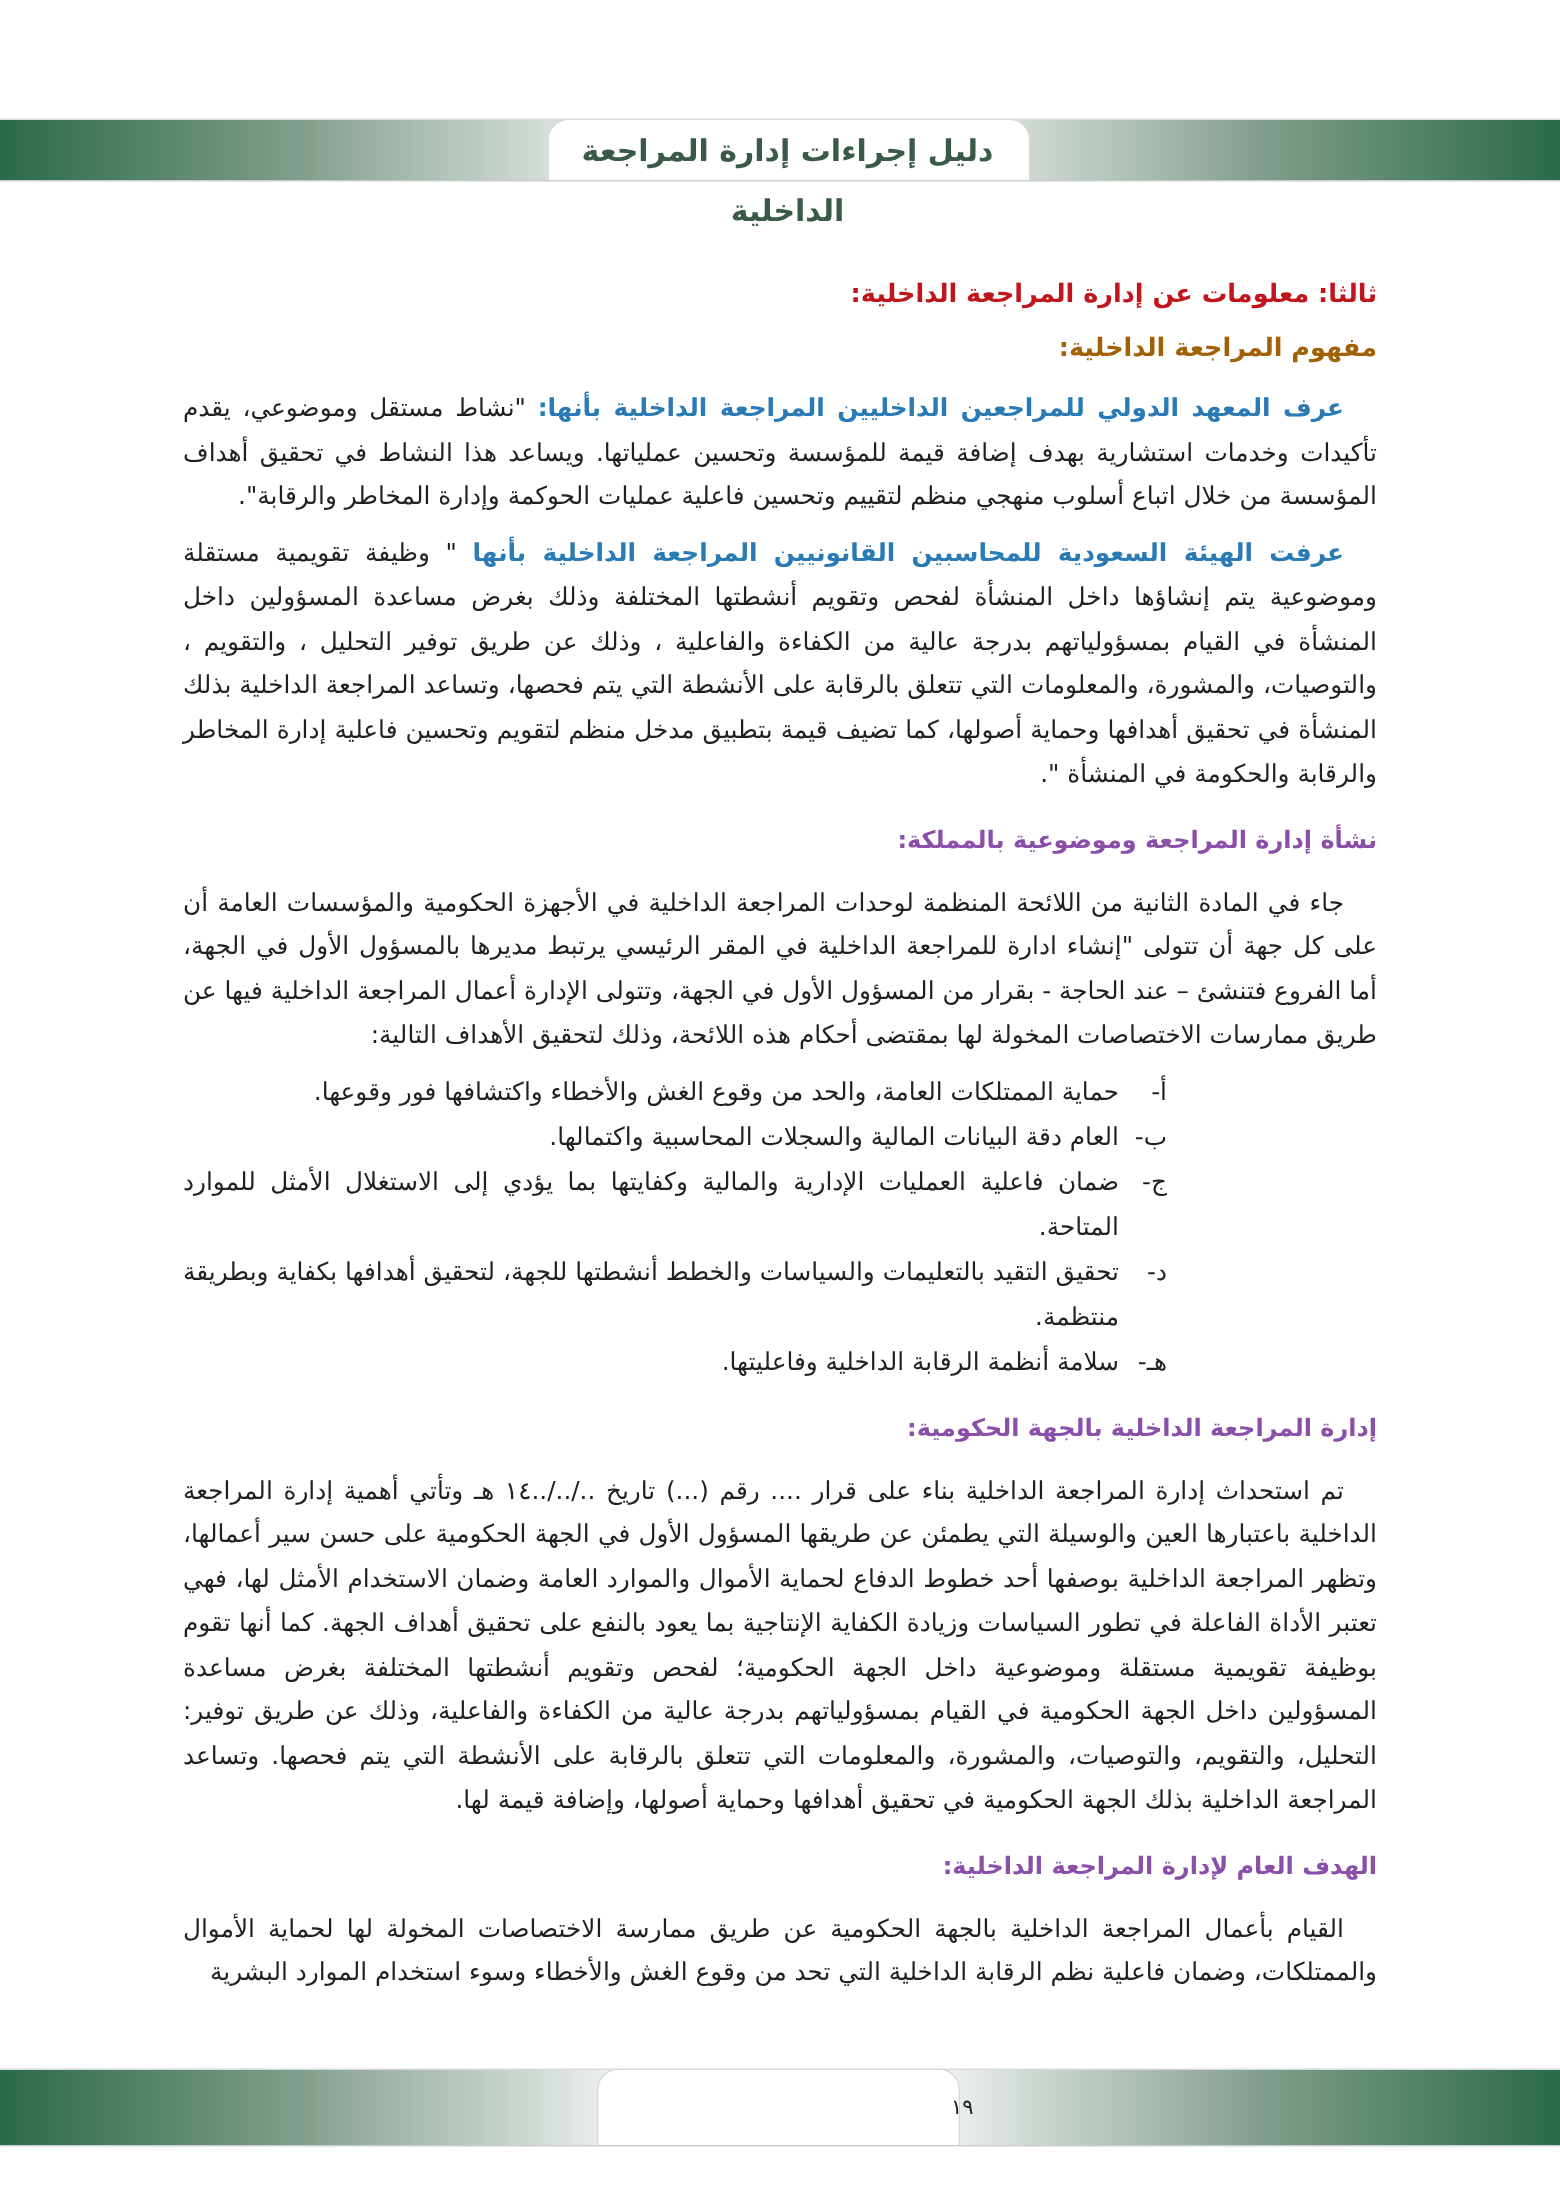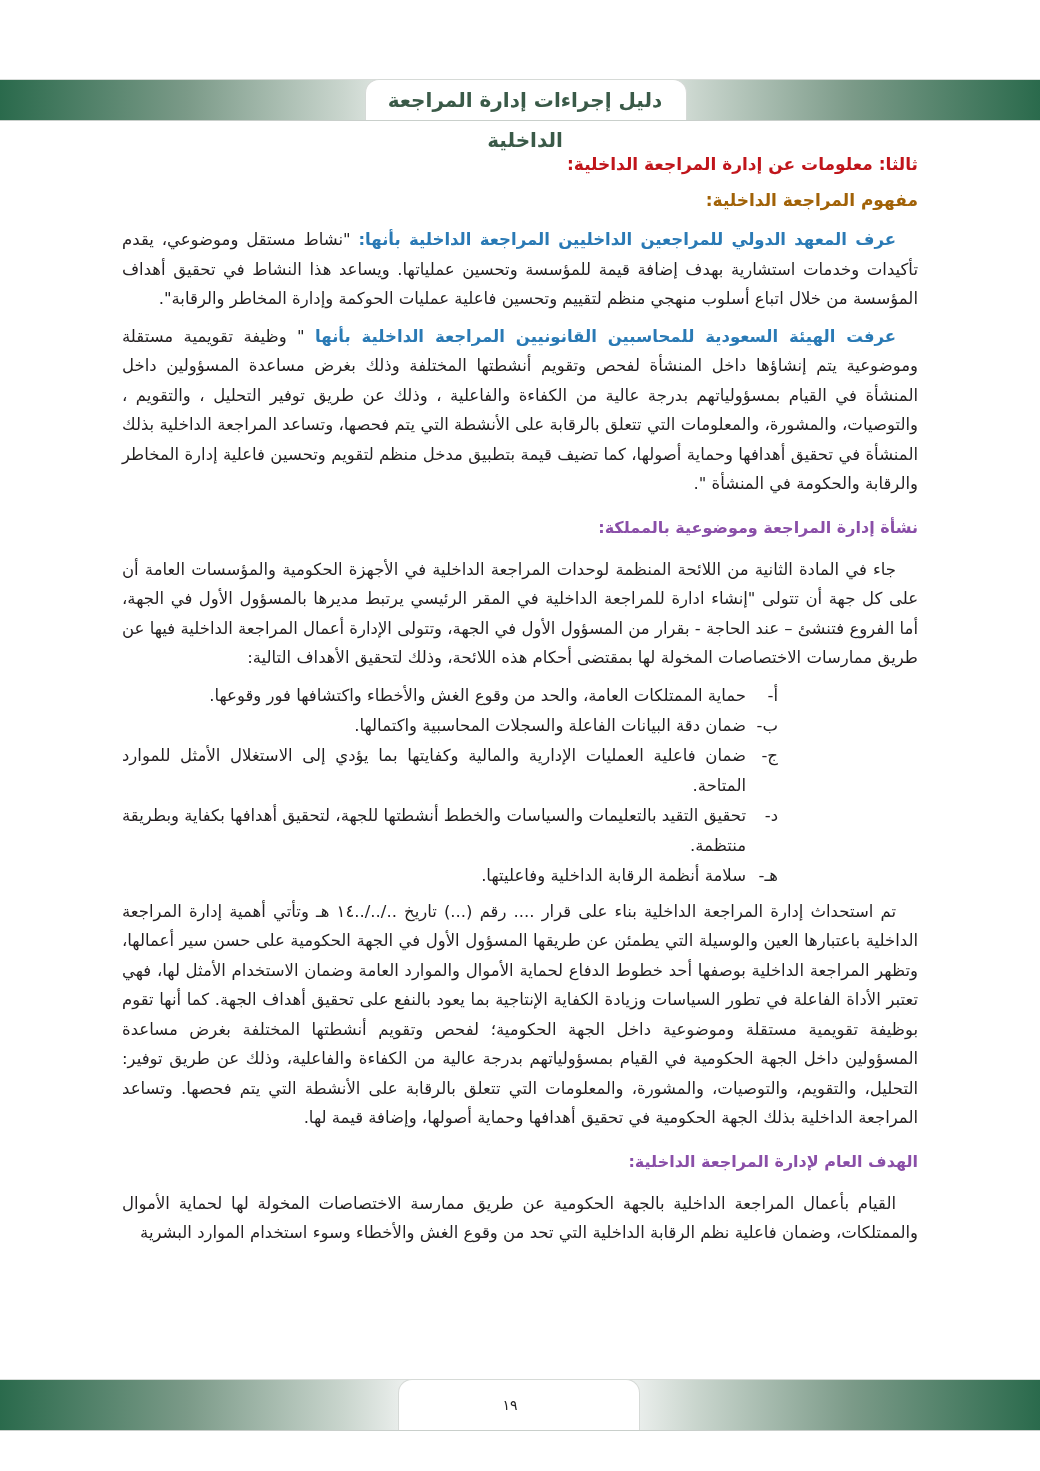--- a/index.html
+++ b/index.html
@@ -24,26 +24,26 @@
   }
   .band.header .tab { left: 365px; width: 320px; }
   .band.footer .tab { left: 398px; width: 240px; background: #ffffff; }
   .header-title {
     position: absolute; top: 0; left: 365px; width: 320px; height: 40px;
     line-height: 40px; text-align: center;
     font-family: "DejaVu Sans", sans-serif; font-weight: bold;
     font-size: 20px; color: #3a5a48;
   }
   .page-number {
-    position: absolute; top: 0; left: 390px; width: 240px; height: 50px;
-    line-height: 50px; text-align: center; font-size: 14px; color: #222;
+    position: absolute; top: 0; left: 409px; width: 240px; height: 50px;
+    line-height: 50px; text-align: right; font-size: 14px; color: #222;
     font-family: "DejaVu Sans", sans-serif;
   }
   .content {
-    position: absolute; top: 149px; left: 122px; width: 796px;
+    position: absolute; top: 181px; left: 122px; width: 796px;
     direction: rtl; text-align: justify;
     font-family: "DejaVu Sans", sans-serif;
     font-size: 16.5px; line-height: 29.5px;
   }
   h2, h3 { margin: 0; font-weight: bold; }
   .h-red { color: #c0151b; font-size: 17px; line-height: 30px; margin-bottom: 6px; }
   .h-blue { color: #a16207; font-size: 17px; line-height: 30px; margin-bottom: 10px; }
   .h-purple { color: #8a4fa8; font-size: 16px; line-height: 30px; margin-top: 14px; margin-bottom: 12px; }
   p { margin: 0 0 8px 0; text-indent: 22px; }
   .lead-blue { color: #2a7ab5; font-weight: bold; margin-top: 48px; }
@@ -71,36 +71,37 @@
 
   <h3 class="h-purple">نشأة إدارة المراجعة وموضوعية بالمملكة:</h3>
   <p>جاء في المادة الثانية من اللائحة المنظمة لوحدات المراجعة الداخلية في الأجهزة الحكومية والمؤسسات العامة أن على كل جهة أن تتولى "إنشاء ادارة للمراجعة الداخلية في المقر الرئيسي يرتبط مديرها بالمسؤول الأول في الجهة، أما الفروع فتنشئ – عند الحاجة - بقرار من المسؤول الأول في الجهة، وتتولى الإدارة أعمال المراجعة الداخلية فيها عن طريق ممارسات الاختصاصات المخولة لها بمقتضى أحكام هذه اللائحة، وذلك لتحقيق الأهداف التالية:</p>
   <ol class="goals">
     <li>
         <span class="marker">أ-</span>
         <span>حماية الممتلكات العامة، والحد من وقوع الغش والأخطاء واكتشافها فور وقوعها.</span>
       </li>
     <li>
         <span class="marker">ب-</span>
-        <span>ضمان دقة البيانات الفاعلة والسجلات المحاسبية واكتمالها.</span>
+        <span>العام دقة البيانات المالية والسجلات المحاسبية واكتمالها.</span>
       </li>
     <li>
         <span class="marker">ج-</span>
         <span>ضمان فاعلية العمليات الإدارية والمالية وكفايتها بما يؤدي إلى الاستغلال الأمثل للموارد المتاحة.</span>
       </li>
     <li>
         <span class="marker">د-</span>
         <span>تحقيق التقيد بالتعليمات والسياسات والخطط أنشطتها للجهة، لتحقيق أهدافها بكفاية وبطريقة منتظمة.</span>
       </li>
     <li>
         <span class="marker">هـ-</span>
         <span>سلامة أنظمة الرقابة الداخلية وفاعليتها.</span>
       </li>
   </ol>
 
+  <h3 class="h-purple">إدارة المراجعة الداخلية بالجهة الحكومية:</h3>
   <p>تم استحداث إدارة المراجعة الداخلية بناء على قرار .... رقم (...) تاريخ ../../..١٤ هـ وتأتي أهمية إدارة المراجعة الداخلية باعتبارها العين والوسيلة التي يطمئن عن طريقها المسؤول الأول في الجهة الحكومية على حسن سير أعمالها، وتظهر المراجعة الداخلية بوصفها أحد خطوط الدفاع لحماية الأموال والموارد العامة وضمان الاستخدام الأمثل لها، فهي تعتبر الأداة الفاعلة في تطور السياسات وزيادة الكفاية الإنتاجية بما يعود بالنفع على تحقيق أهداف الجهة. كما أنها تقوم بوظيفة تقويمية مستقلة وموضوعية داخل الجهة الحكومية؛ لفحص وتقويم أنشطتها المختلفة بغرض مساعدة المسؤولين داخل الجهة الحكومية في القيام بمسؤولياتهم بدرجة عالية من الكفاءة والفاعلية، وذلك عن طريق توفير: التحليل، والتقويم، والتوصيات، والمشورة، والمعلومات التي تتعلق بالرقابة على الأنشطة التي يتم فحصها. وتساعد المراجعة الداخلية بذلك الجهة الحكومية في تحقيق أهدافها وحماية أصولها، وإضافة قيمة لها.</p>
 
   <h3 class="h-purple">الهدف العام لإدارة المراجعة الداخلية:</h3>
   <p>القيام بأعمال المراجعة الداخلية بالجهة الحكومية عن طريق ممارسة الاختصاصات المخولة لها لحماية الأموال والممتلكات، وضمان فاعلية نظم الرقابة الداخلية التي تحد من وقوع الغش والأخطاء وسوء استخدام الموارد البشرية</p>
 </main>
 
 <div class="band footer">
   <div class="tab"></div>
   <div class="page-number">١٩</div>
 </div>

